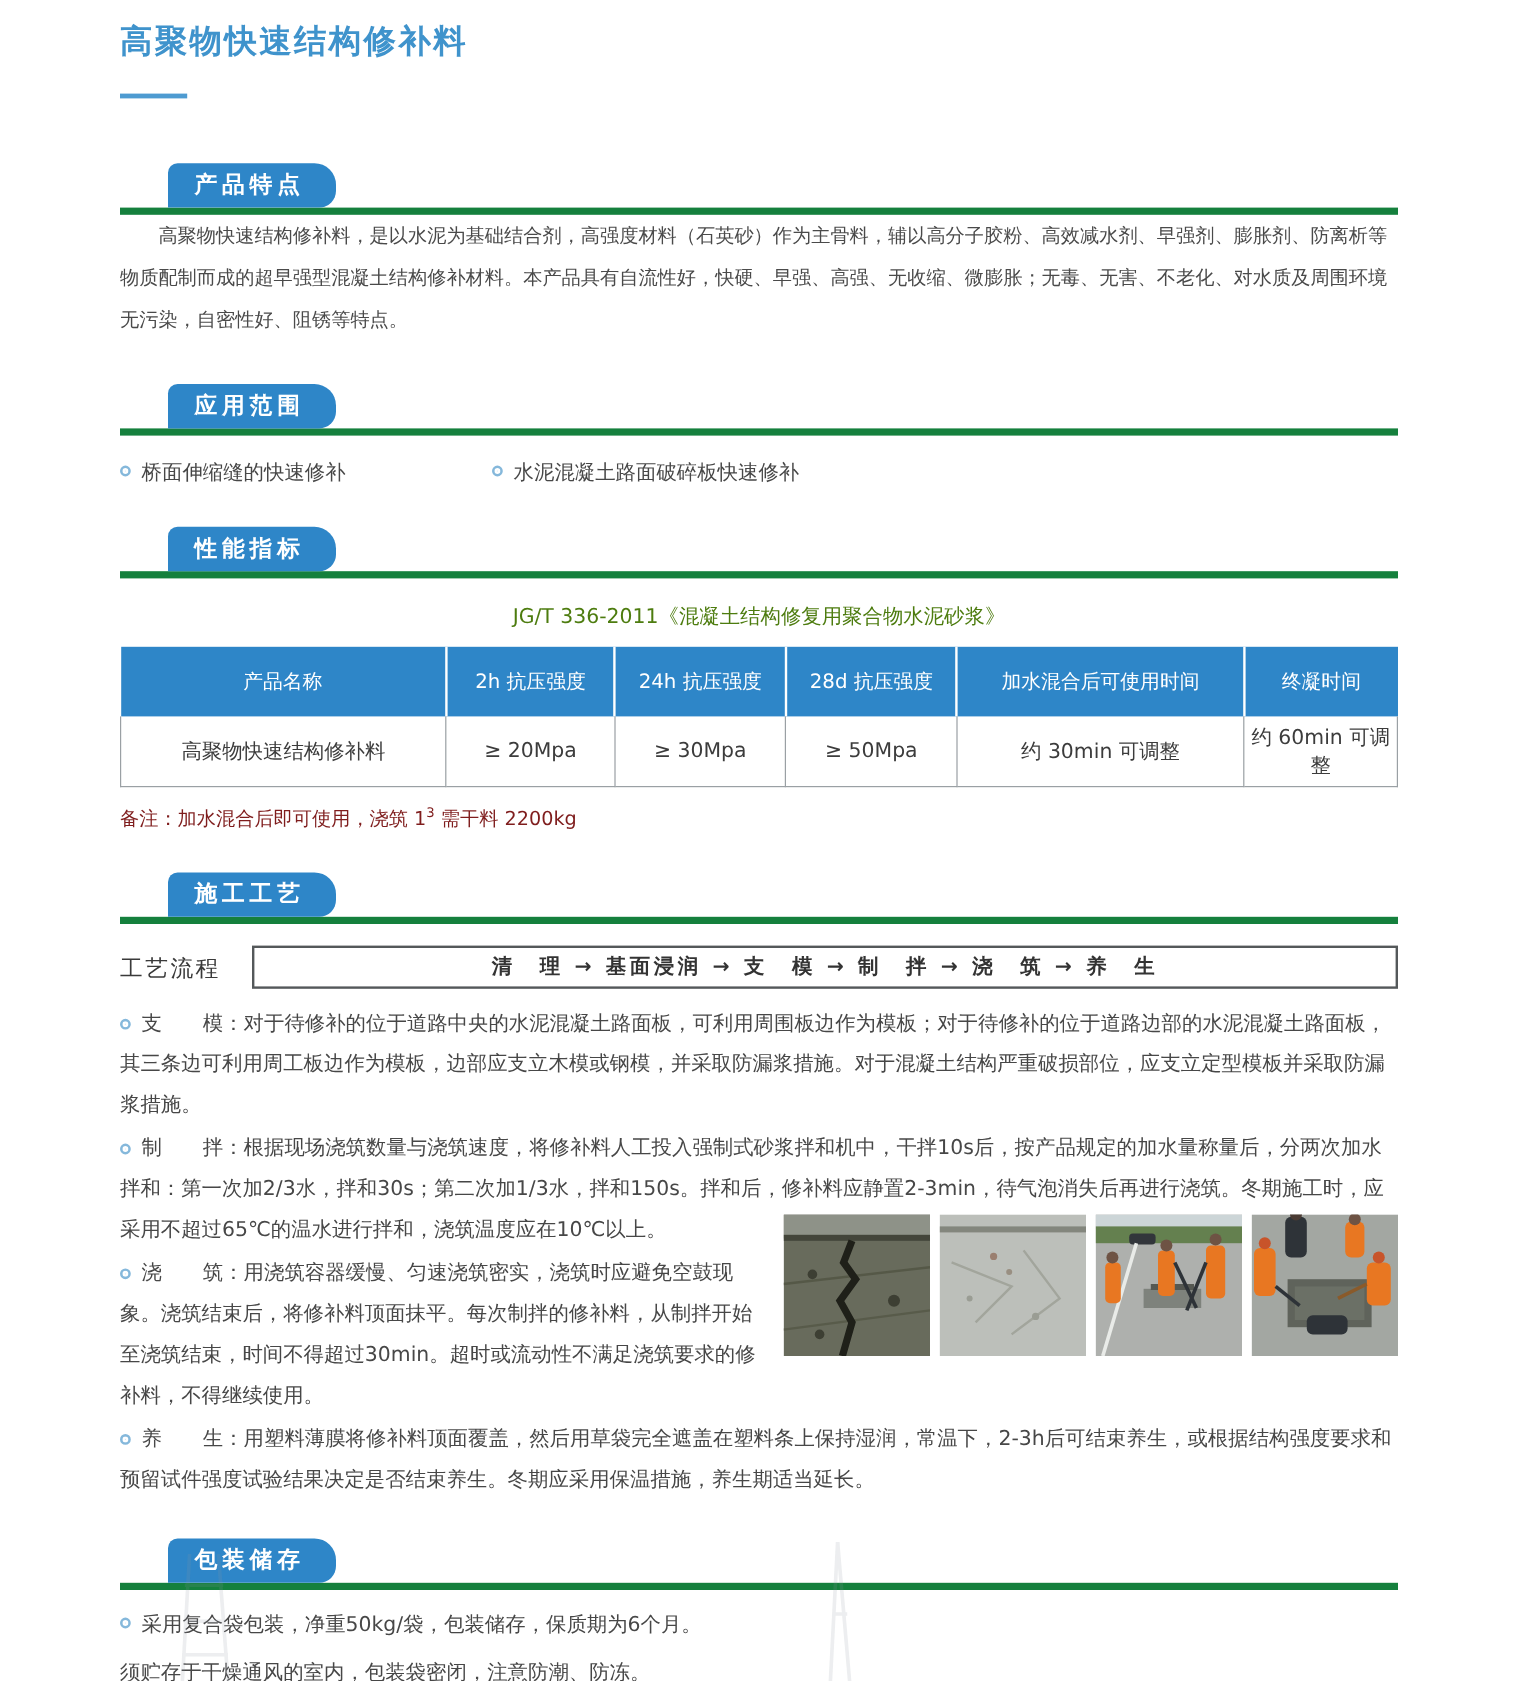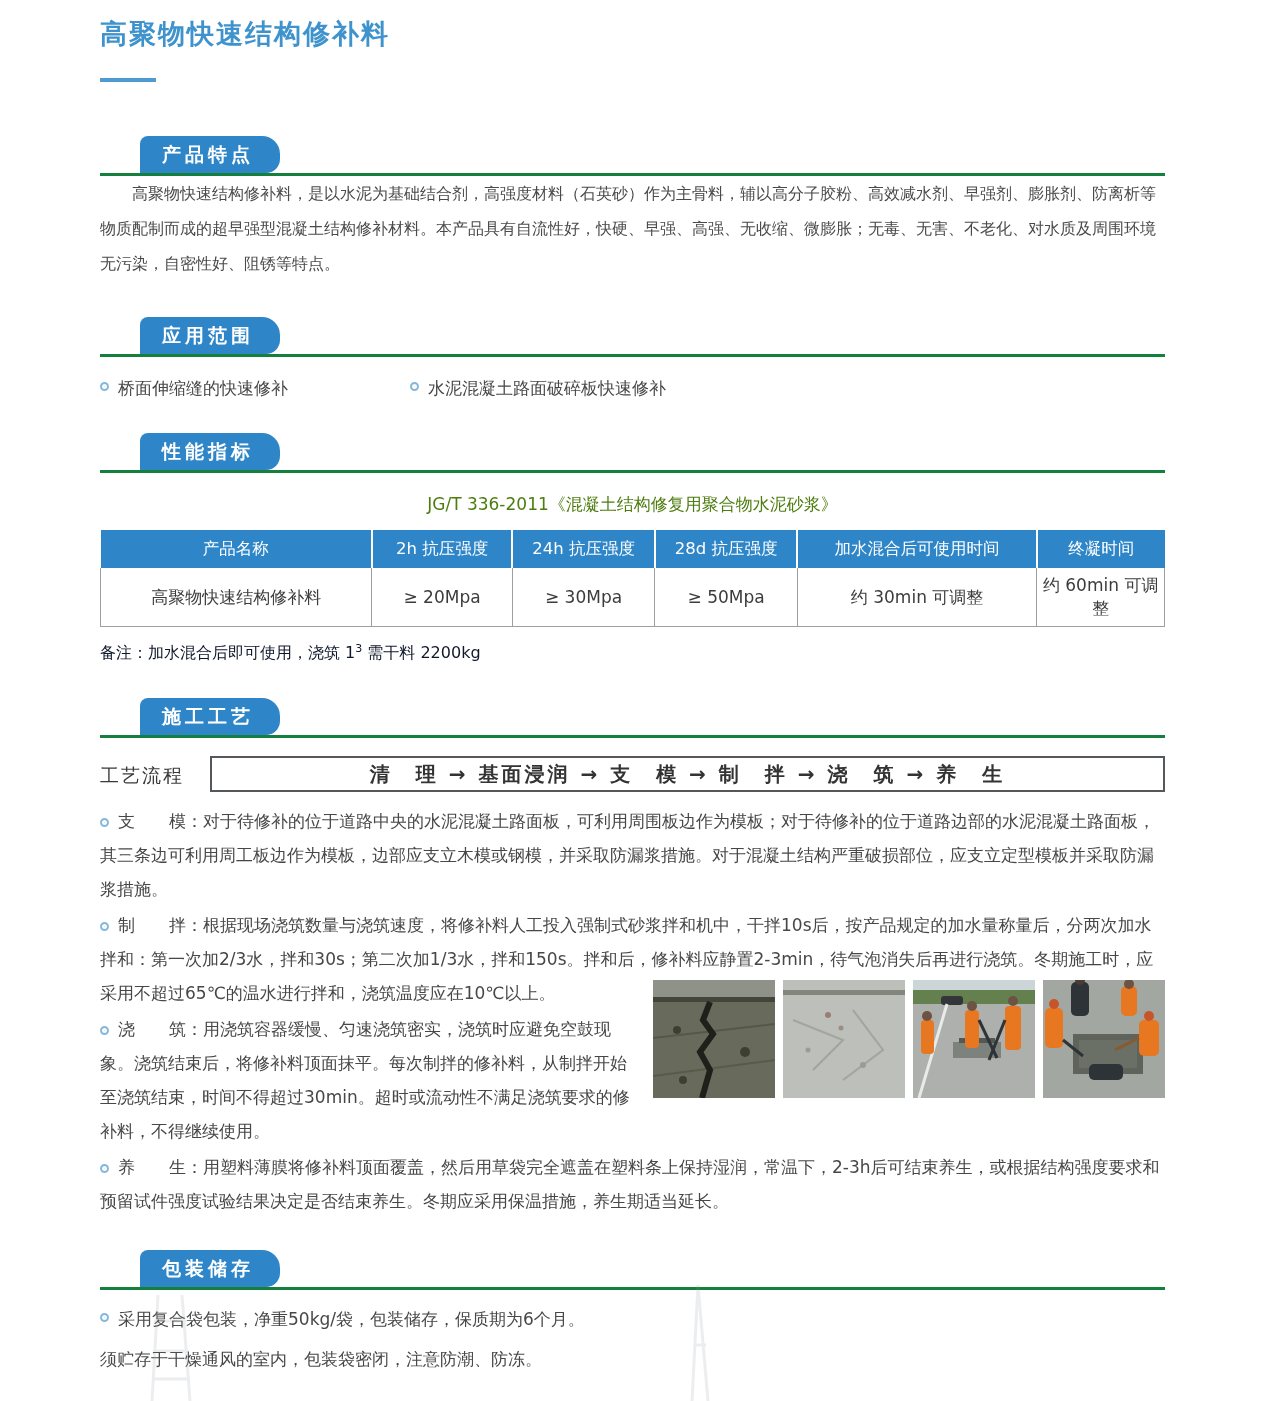--- a/index.html
+++ b/index.html
@@ -8,21 +8,21 @@
     font-family:"DejaVu Sans","Liberation Sans",sans-serif;
     background:#ffffff; color:#474747; position:relative; overflow:hidden;
   }
   .content { position:absolute; left:100px; top:0; width:1065px; }
 
   
   .page-title { margin-top:16px; font-size:27px; font-weight:bold; color:#3f93cc; letter-spacing:2px; }
   .title-dash { width:56px; height:4px; background:#4e9bd1; margin-top:26px; }
 
   
-  .section-head { border-bottom:3px solid #15803d; line-height:0;padding-left:40px; }
+  .section-head { border-bottom:6px solid #15803d; line-height:0;padding-left:40px; }
   .section-tab {
     display:inline-block; background:#2e86c8; color:#fff;
     font-size:19px; font-weight:bold; letter-spacing:4px;
     line-height:1; padding:9px 26px 9px 22px;
     border-radius:8px 18px 14px 0;
   }
 
   
   .bullet-item { display:flex; align-items:flex-start; font-size:17px; line-height:30px; color:#474747; }
   .ring {
@@ -36,37 +36,37 @@
 
   
   .apps-row { margin-top:16px; display:flex; }
   .apps-row .bullet-item:first-child { width:310px; }
 
   
   .standard-line { margin-top:20px; text-align:center; font-size:17px; color:#4d7c0f; }
   table.perf { margin-top:14px; width:100%; border-collapse:collapse; table-layout:fixed; }
   table.perf th {
     background:#2e86c8; color:#fff; font-size:16.5px; font-weight:normal;
-    padding:8px 2px; border-left:2px solid #fff;
+    padding:18px 2px; border-left:2px solid #fff;
   }
   table.perf th:first-child { border-left:none; }
   table.perf td {
     font-size:17px; color:#3c3c3c; text-align:center; padding:6px 2px;
     border:1px solid #9aa0a4; border-top:none;
   }
   table.perf { border-bottom:1px solid #7d8488; }
-  .remark { margin-top:15px; font-size:16px; color:#0f172a; }
+  .remark { margin-top:15px; font-size:16px; color:#7f1d1d; }
   .remark sup { font-size:11px; }
 
   
   .flow-row { margin-top:18px; display:flex; align-items:flex-end; }
   .flow-label { font-size:19px; color:#3a3a3a; letter-spacing:2px; line-height:34px; }
   .flow-box {
     flex:1; margin-left:26px; border:2px solid #54585a;
-    font-size:20px; font-weight:bold; color:#333; letter-spacing:3px;
+    font-size:17px; font-weight:bold; color:#333; letter-spacing:3px;
     text-align:center; line-height:30px; padding:1px 4px;
   }
   .steps { margin-top:12px; }
   .steps .bullet-item { line-height:34px; margin-top:2px; display:block; }
   .steps .bullet-item .ring { display:inline-block; vertical-align:baseline; margin:0 9px 0 0; }
   .photos {
     float:right; width:512px; height:118px; margin:-30px 0 10px 18px;
     display:flex; gap:8px;
   }
   .photos svg { width:122px; height:118px; display:block; }

